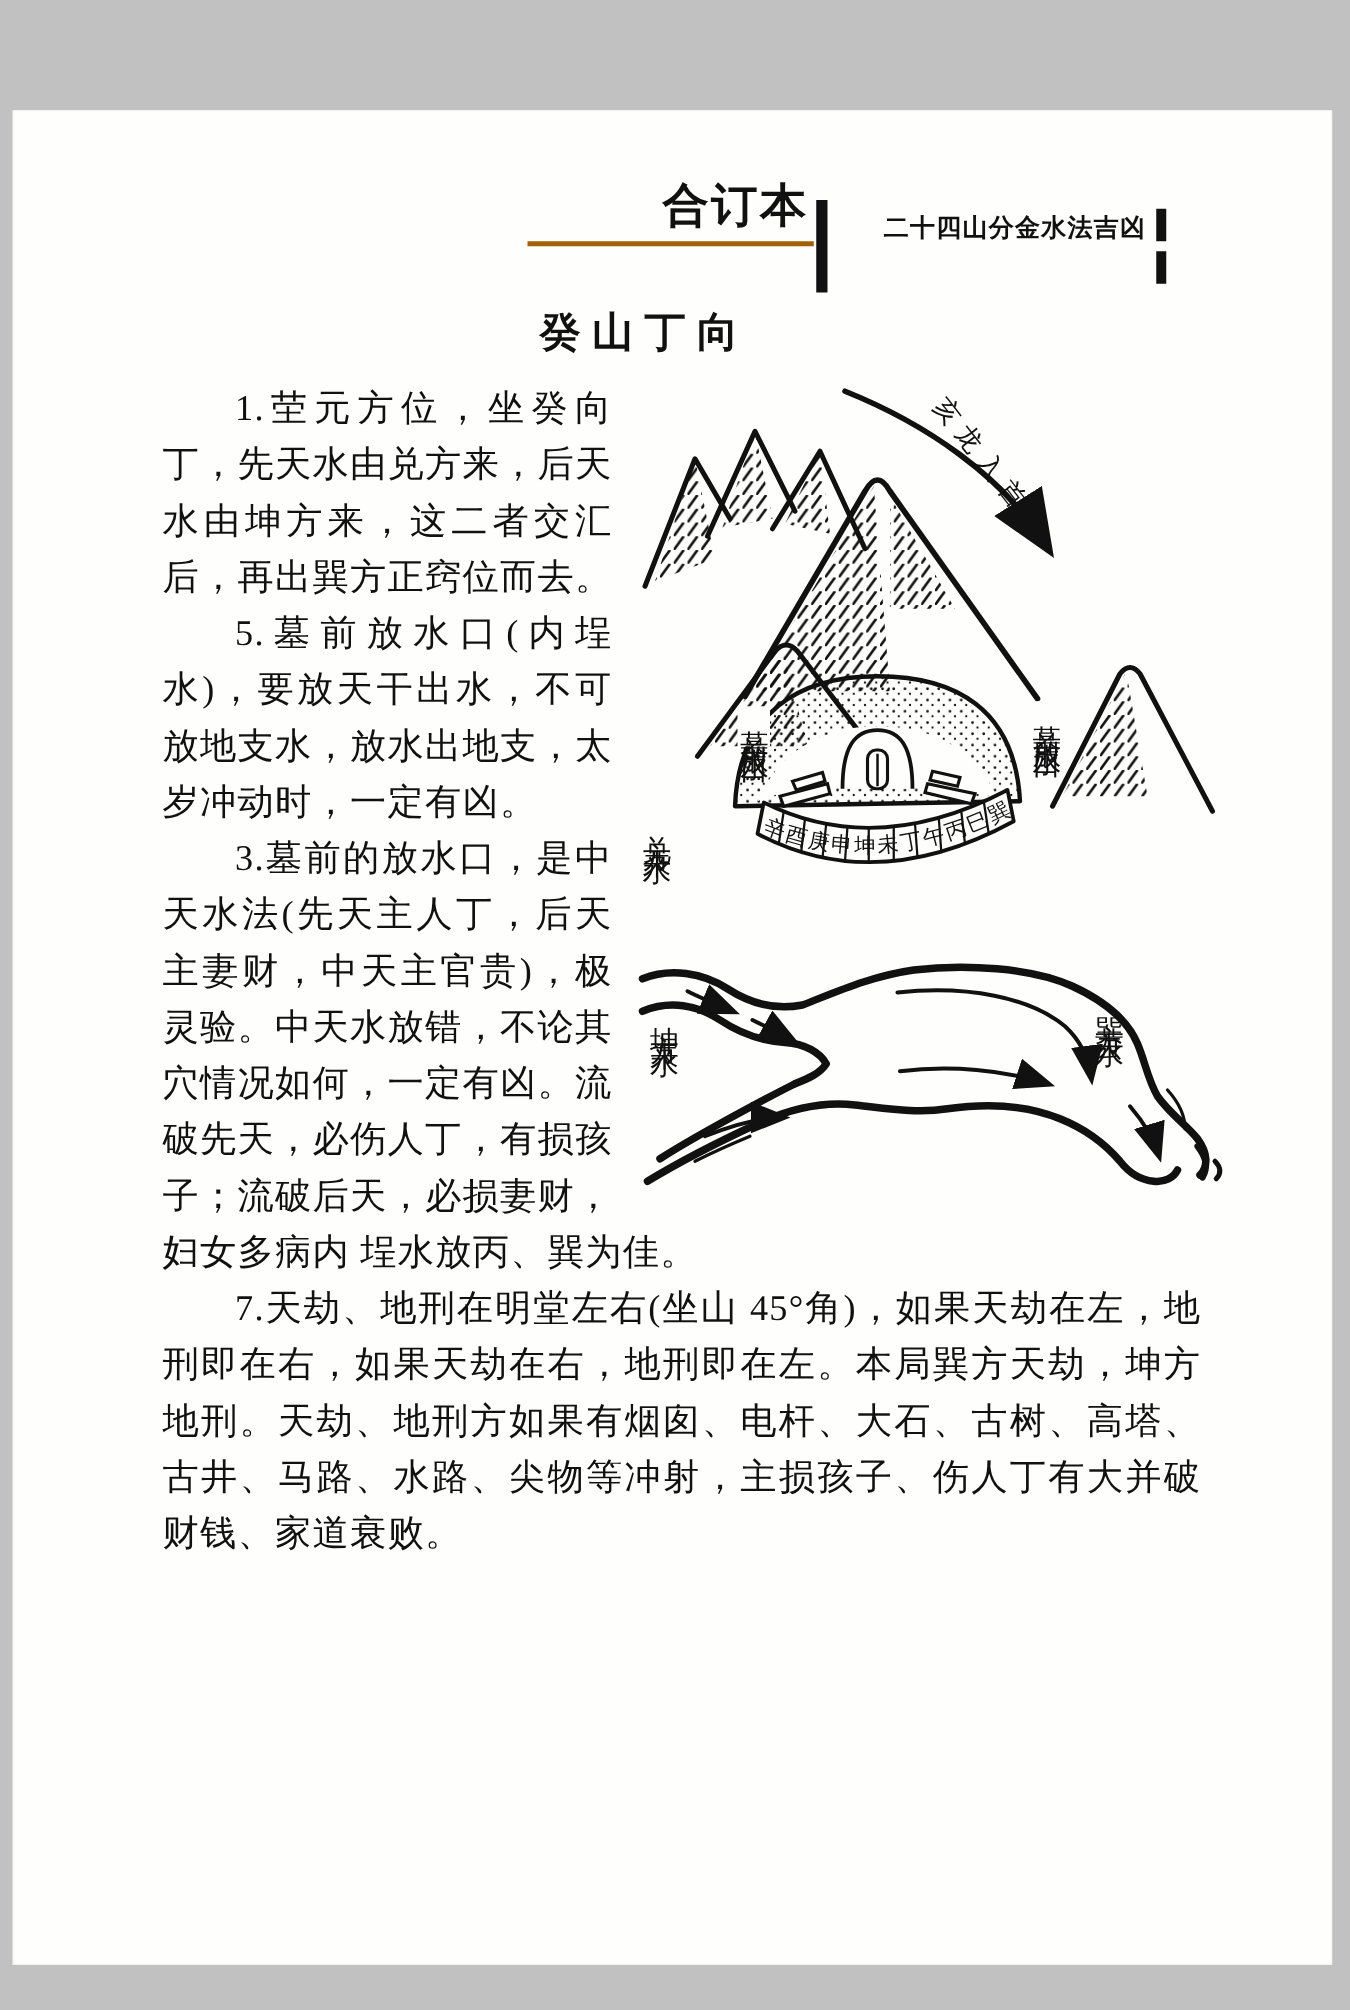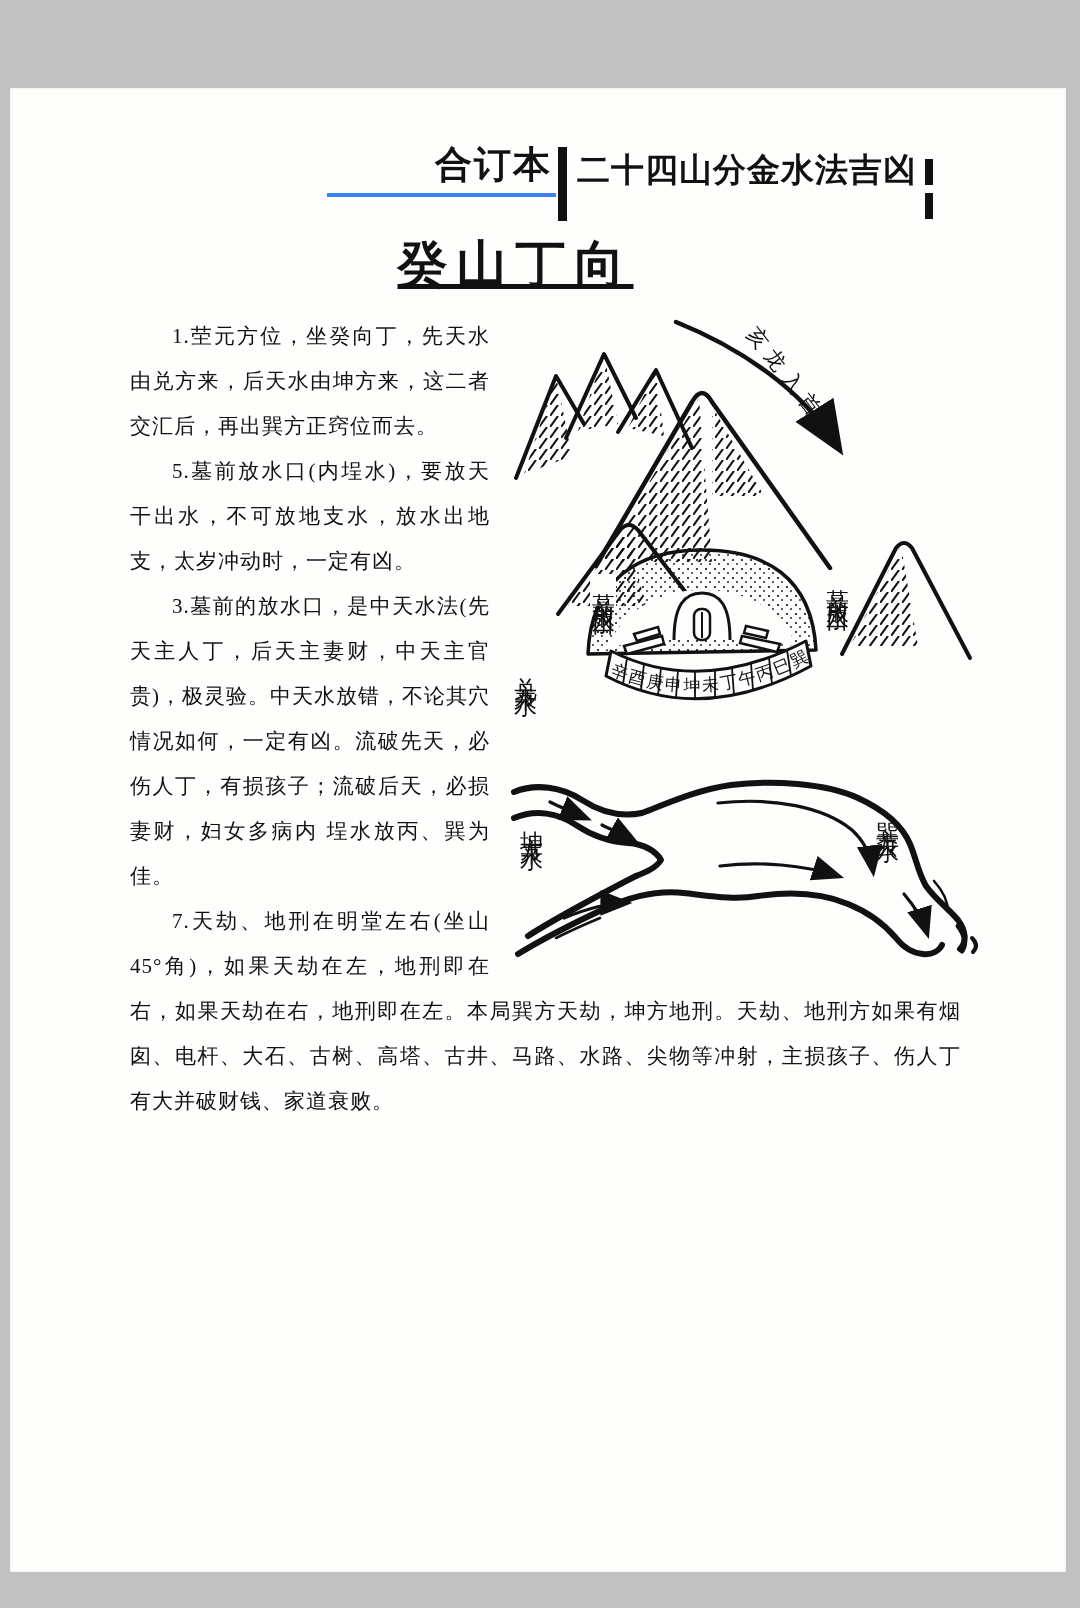--- a/index.html
+++ b/index.html
@@ -24,51 +24,50 @@
   
   .header{
     display:flex;
     align-items:flex-end;
     justify-content:flex-end;
     margin:12px 28px 0 0;
     font-family:"Liberation Sans", sans-serif;
     font-weight:900;
   }
   .edition-wrap{
-    border-bottom:4px solid #3b82f6;
+    border-bottom:4px solid #a16207;
     padding:0 4px 3px 108px;
-    margin-bottom:24px;
+    margin-bottom:37px;
   }
   .edition{ font-size:37px; letter-spacing:2px; white-space:nowrap; }
   .vbar-tall{
     width:9px;height:74px;background:#111;
     margin:0 10px 0 2px;
   }
   .series{ text-align:right; }
   .series-line{
-    font-size:33px; line-height:34px; letter-spacing:1px; white-space:nowrap;
+    font-size:20px; line-height:34px; letter-spacing:1px; white-space:nowrap;margin-left:35px;
   }
   .vbar-short{
     display:inline-block;width:8px;height:26px;background:#111;
     margin-left:8px;vertical-align:-4px;
   }
   .chapter{
     font-family:"Liberation Sans", sans-serif;
     font-weight:900;
-    font-size:50px;
+    font-size:33px;
     letter-spacing:9px;
     text-align:center;
     margin:10px 60px 0 0;
-    text-decoration:underline;
   }
   
   .bodytext{ margin-top:16px; }
   .bodytext p{
     margin:0;
-    font-size:21px;
+    font-size:29px;
     line-height:45px;
     letter-spacing:1px;
     text-align:justify;
     text-indent:2em;
   }
   
   .figure{
     float:right;
     width:505px;height:655px;
     margin:-8px -50px 6px 16px;

